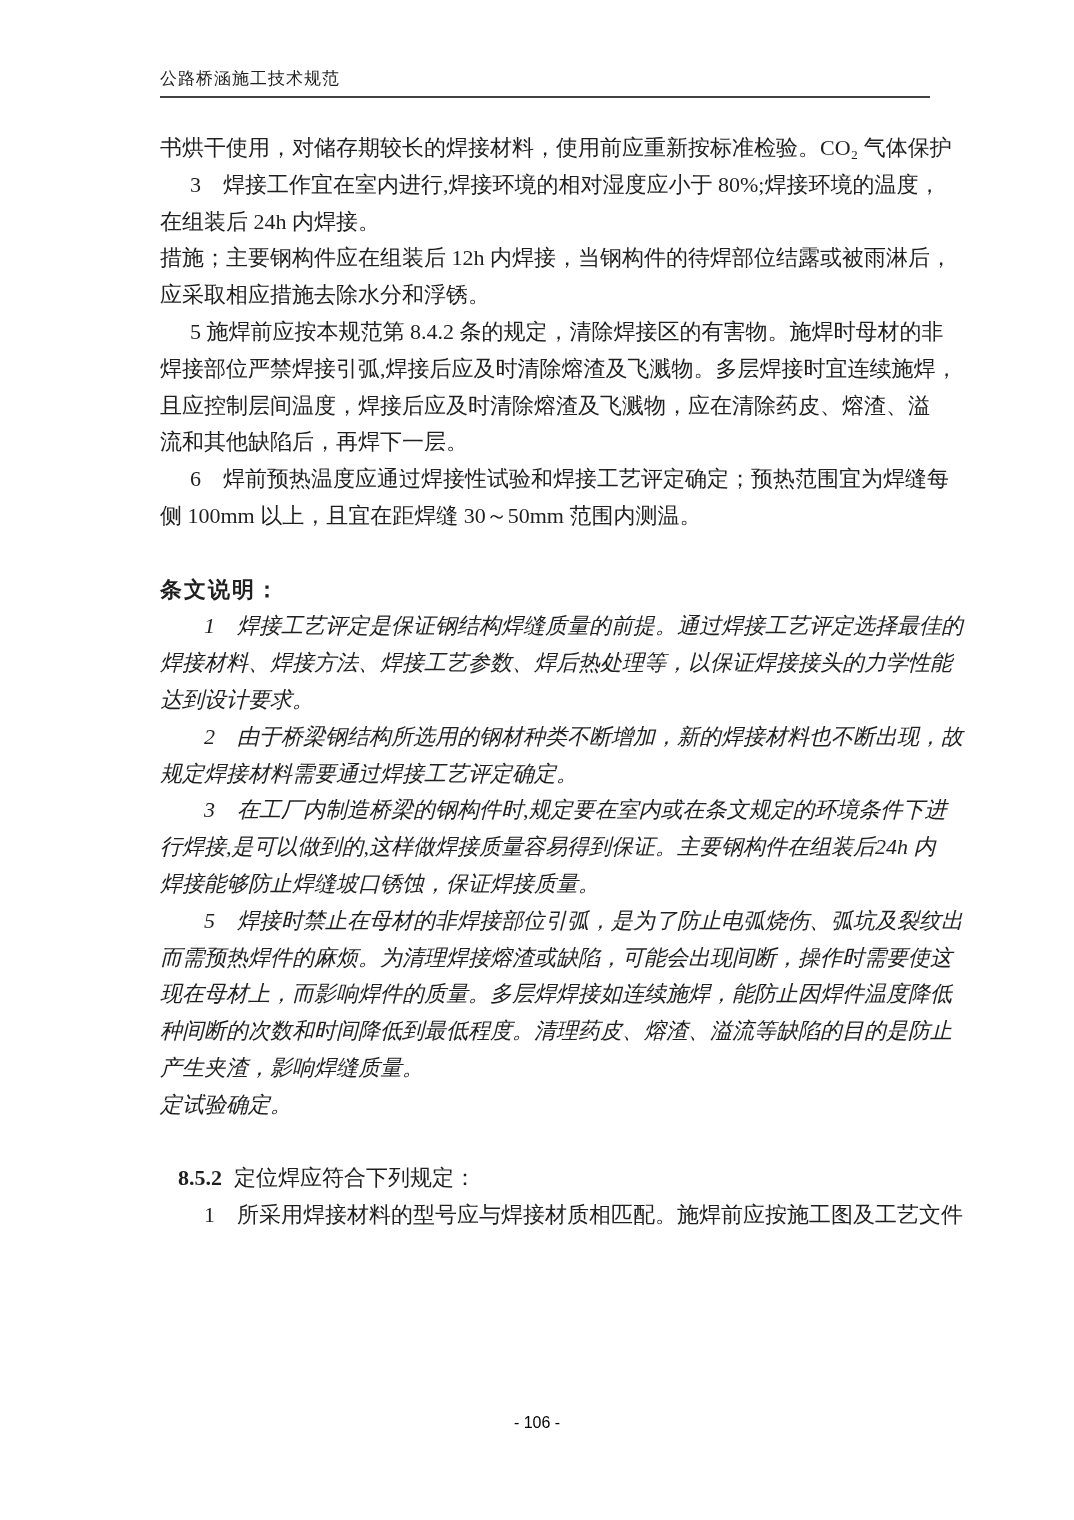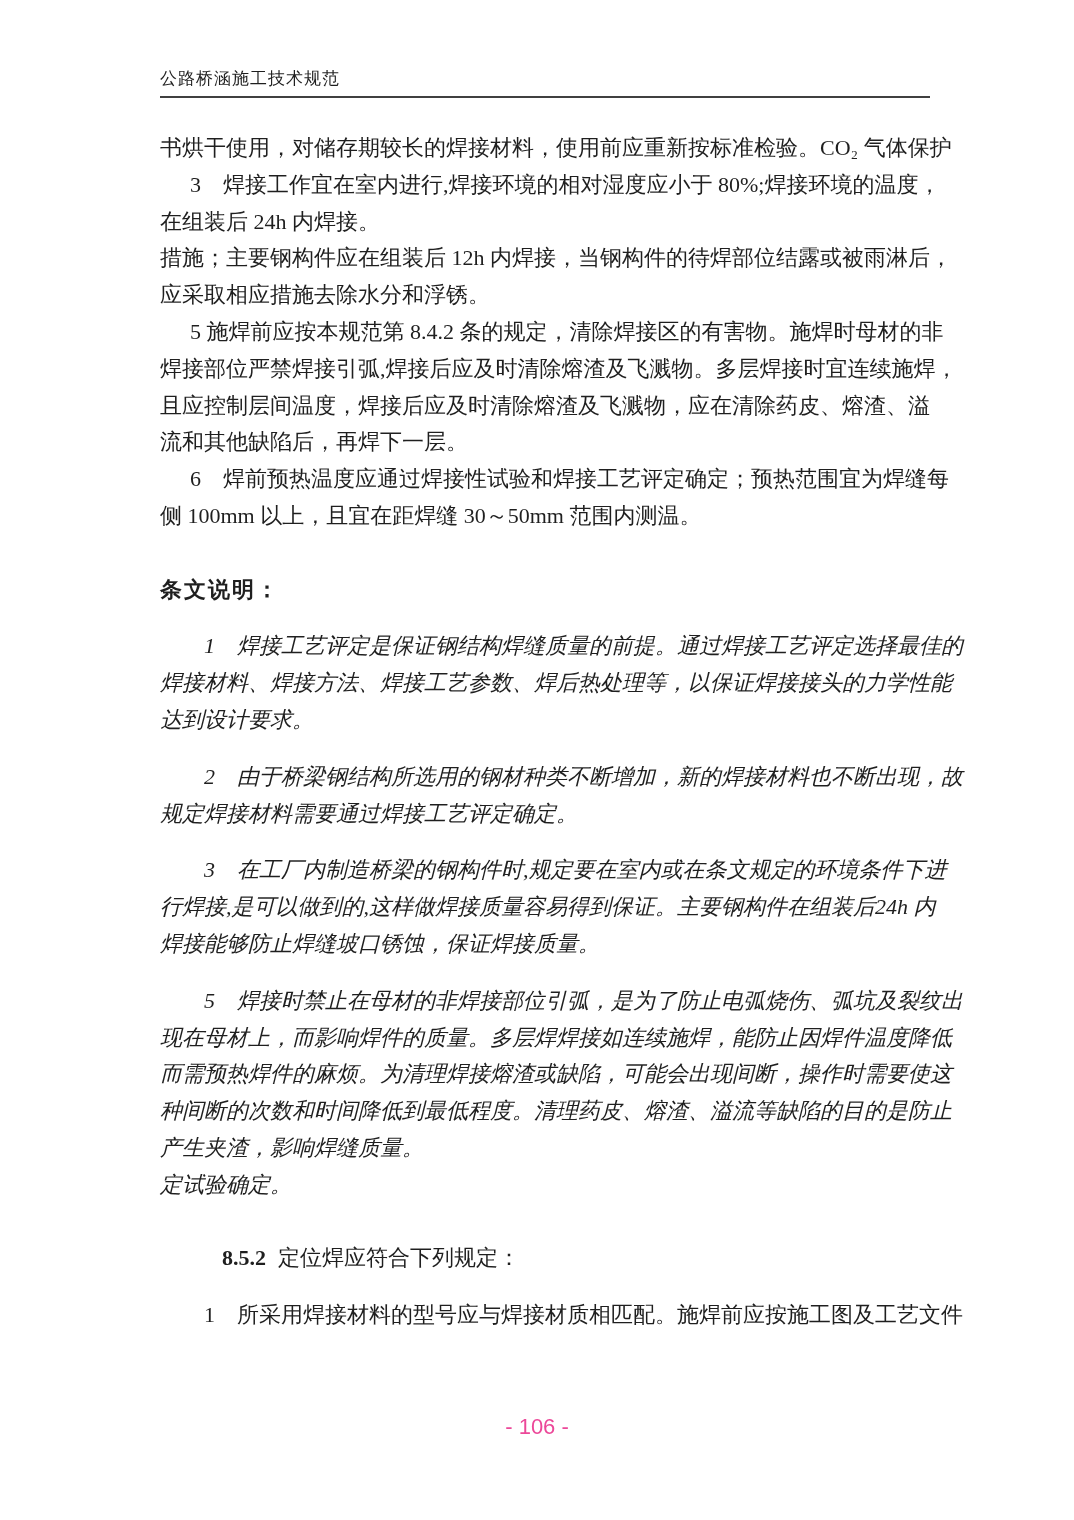--- a/index.html
+++ b/index.html
@@ -30,33 +30,33 @@
     width:770px;
     font-size:22px;
   }
   .line {
     height:36.8px;
     line-height:36.8px;
     white-space:nowrap;
   }
   .spacer { height:36.8px; }
   .ind-item   { text-indent:30px; }  
-  .ind-cmt    { text-indent:44px;margin-top:20px; }  
+  .ind-cmt    { text-indent:44px; }  
   .ind-clause { text-indent:18px; }  
   .cmt { font-style:italic; }        
   .cmt-head { font-weight:bold; letter-spacing:2px; }
-  .bold-num { font-weight:bold; padding-right:12px;margin-left:44px; }
+  .bold-num { font-weight:bold; padding-right:12px; }
   .page-footer {
     position:absolute;
     left:0; top:1414px;
     width:100%;
     text-align:center;
-    font-size:22px;
+    font-size:16px;
     font-family:"Liberation Sans", sans-serif;
-    color:#ec4899;
+    color:#000000;
   }
 </style>
 </head>
 <body>
 
 <div class="page">
 
   <div class="page-header">
     <span>公路桥涵施工技术规范</span>
   </div>
@@ -88,22 +88,22 @@
     <div class="line cmt">达到设计要求。</div>
 
     <div class="line cmt ind-cmt">2　由于桥梁钢结构所选用的钢材种类不断增加，新的焊接材料也不断出现，故</div>
     <div class="line cmt">规定焊接材料需要通过焊接工艺评定确定。</div>
 
     <div class="line cmt ind-cmt">3　在工厂内制造桥梁的钢构件时,规定要在室内或在条文规定的环境条件下进</div>
     <div class="line cmt">行焊接,是可以做到的,这样做焊接质量容易得到保证。主要钢构件在组装后24h 内</div>
     <div class="line cmt">焊接能够防止焊缝坡口锈蚀，保证焊接质量。</div>
 
     <div class="line cmt ind-cmt">5　焊接时禁止在母材的非焊接部位引弧，是为了防止电弧烧伤、弧坑及裂纹出</div>
+    <div class="line cmt">而需预热焊件的麻烦。为清理焊接熔渣或缺陷，可能会出现间断，操作时需要使这</div>
     <div class="line cmt">现在母材上，而影响焊件的质量。多层焊焊接如连续施焊，能防止因焊件温度降低</div>
-    <div class="line cmt">而需预热焊件的麻烦。为清理焊接熔渣或缺陷，可能会出现间断，操作时需要使这</div>
     <div class="line cmt">种间断的次数和时间降低到最低程度。清理药皮、熔渣、溢流等缺陷的目的是防止</div>
     <div class="line cmt">产生夹渣，影响焊缝质量。</div>
 
     <div class="line cmt">定试验确定。</div>
 
     <div class="spacer"></div>
 
     <div class="line ind-clause">
       <span class="bold-num">8.5.2</span><span>定位焊应符合下列规定：</span>
     </div>

